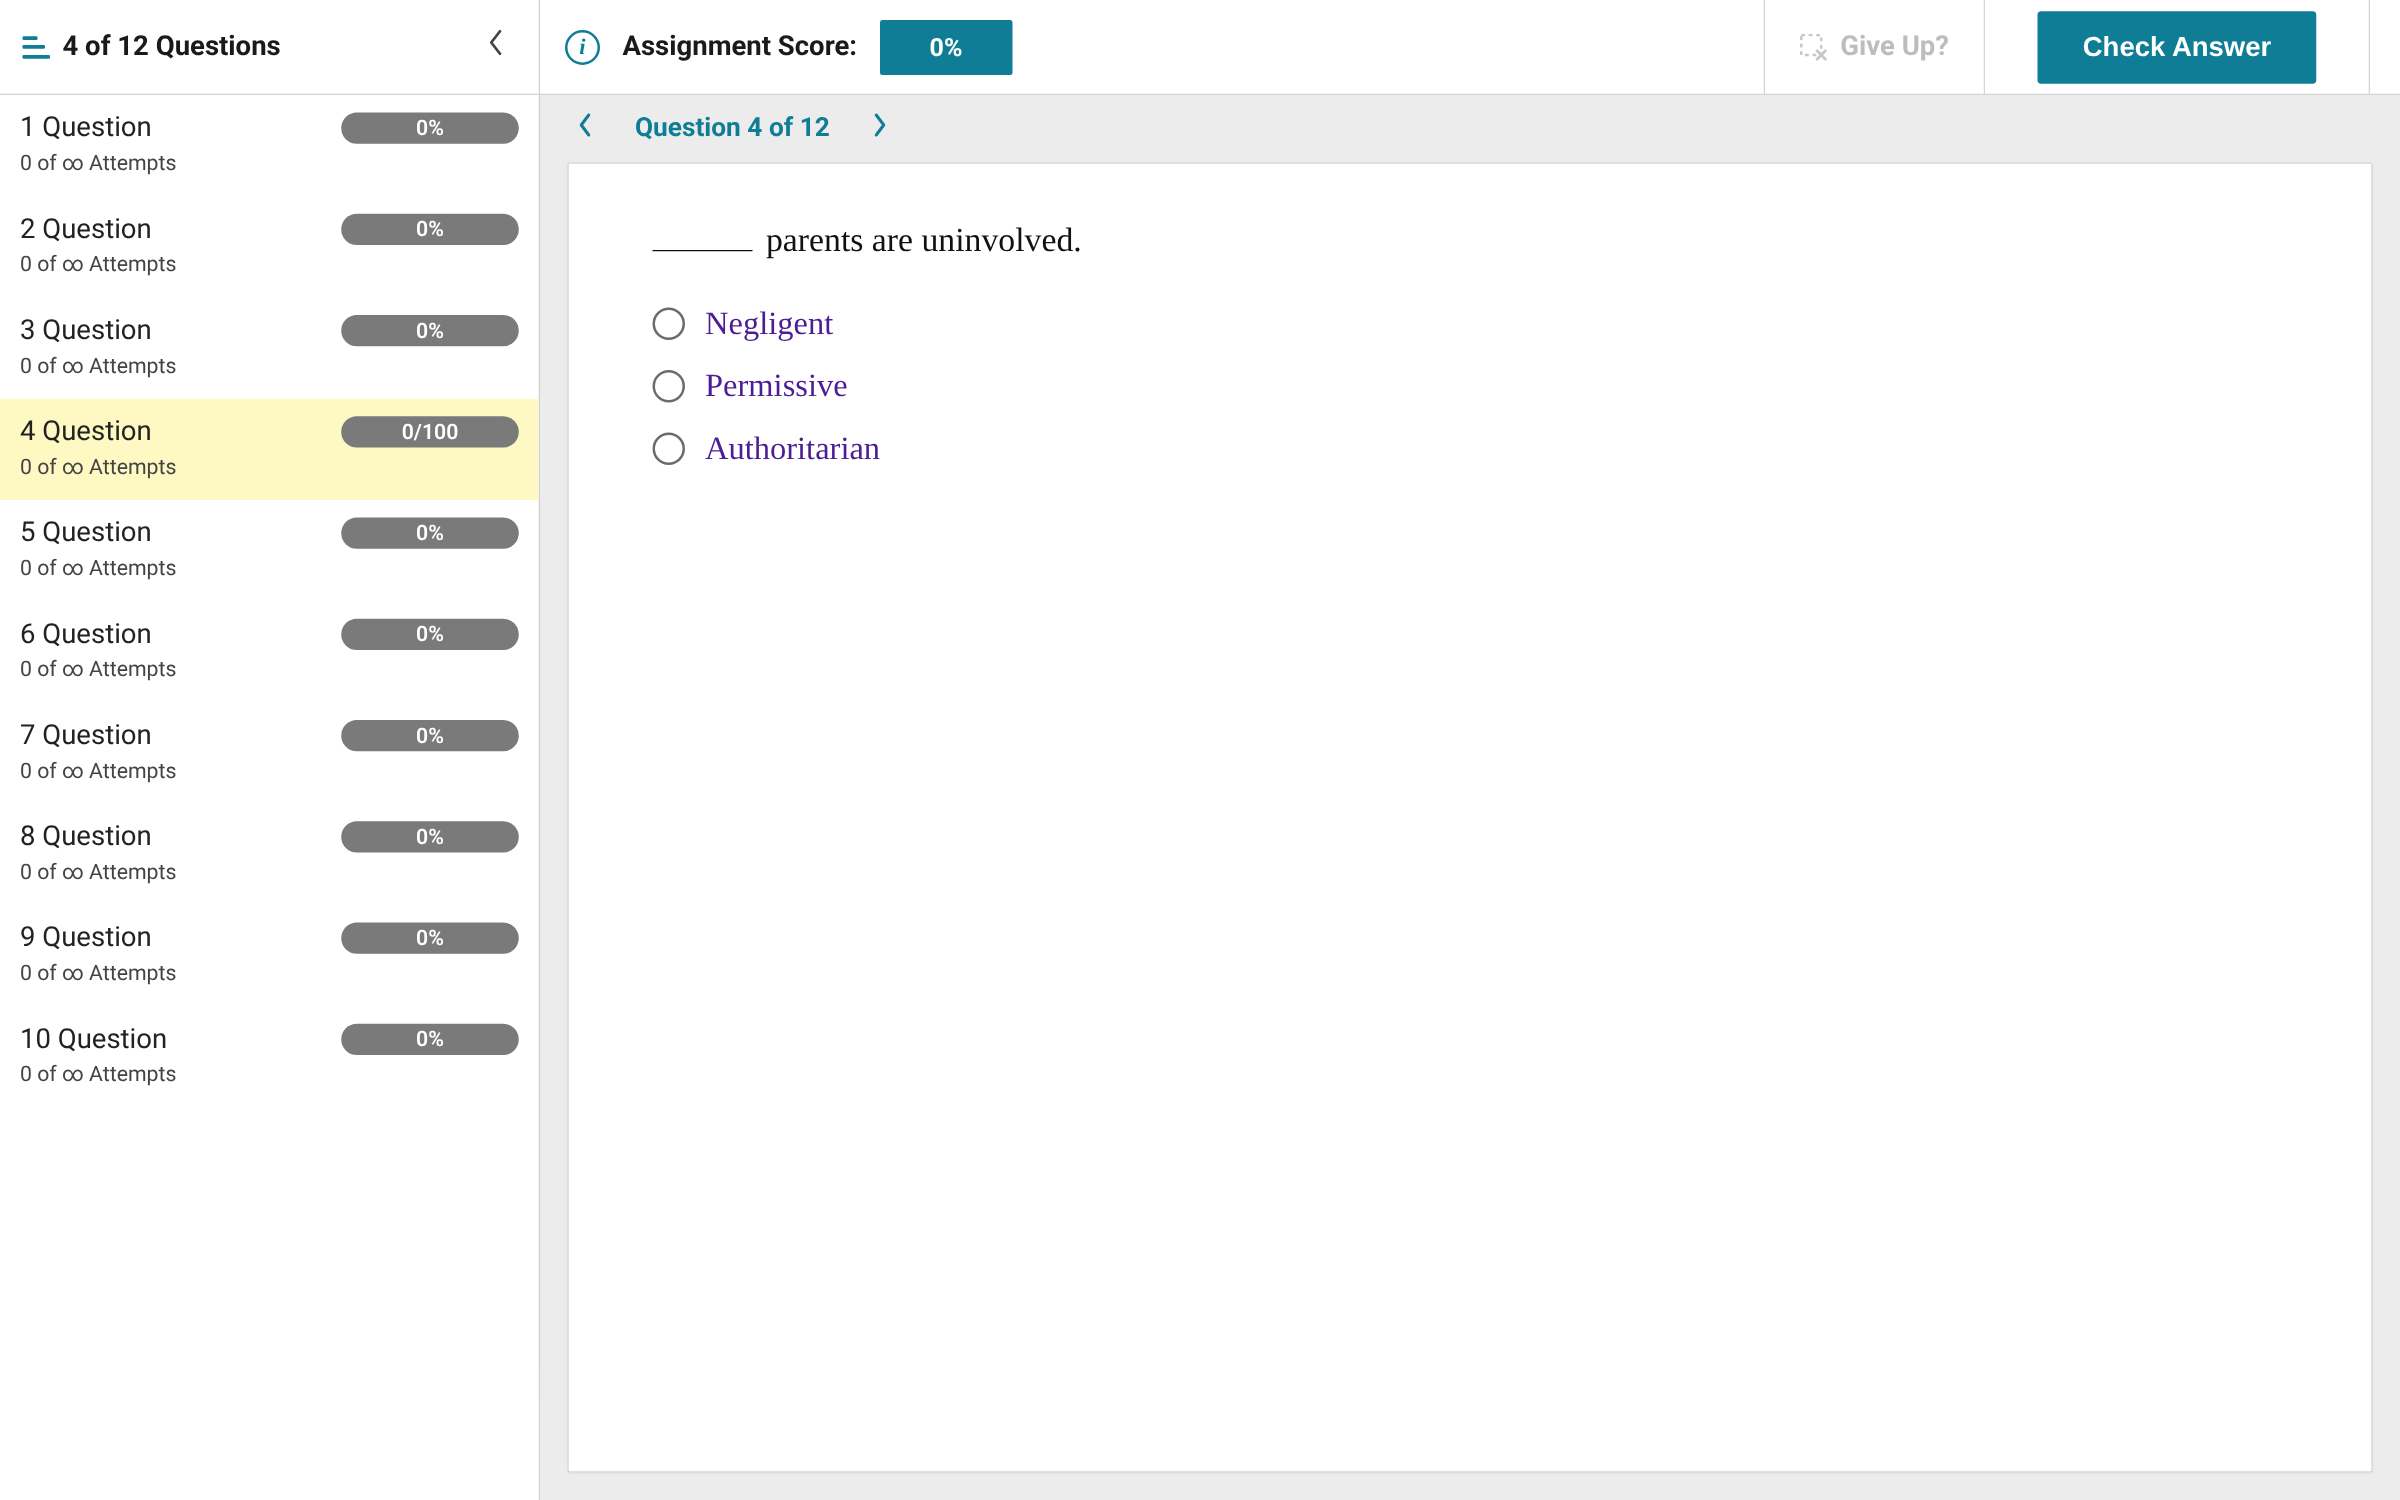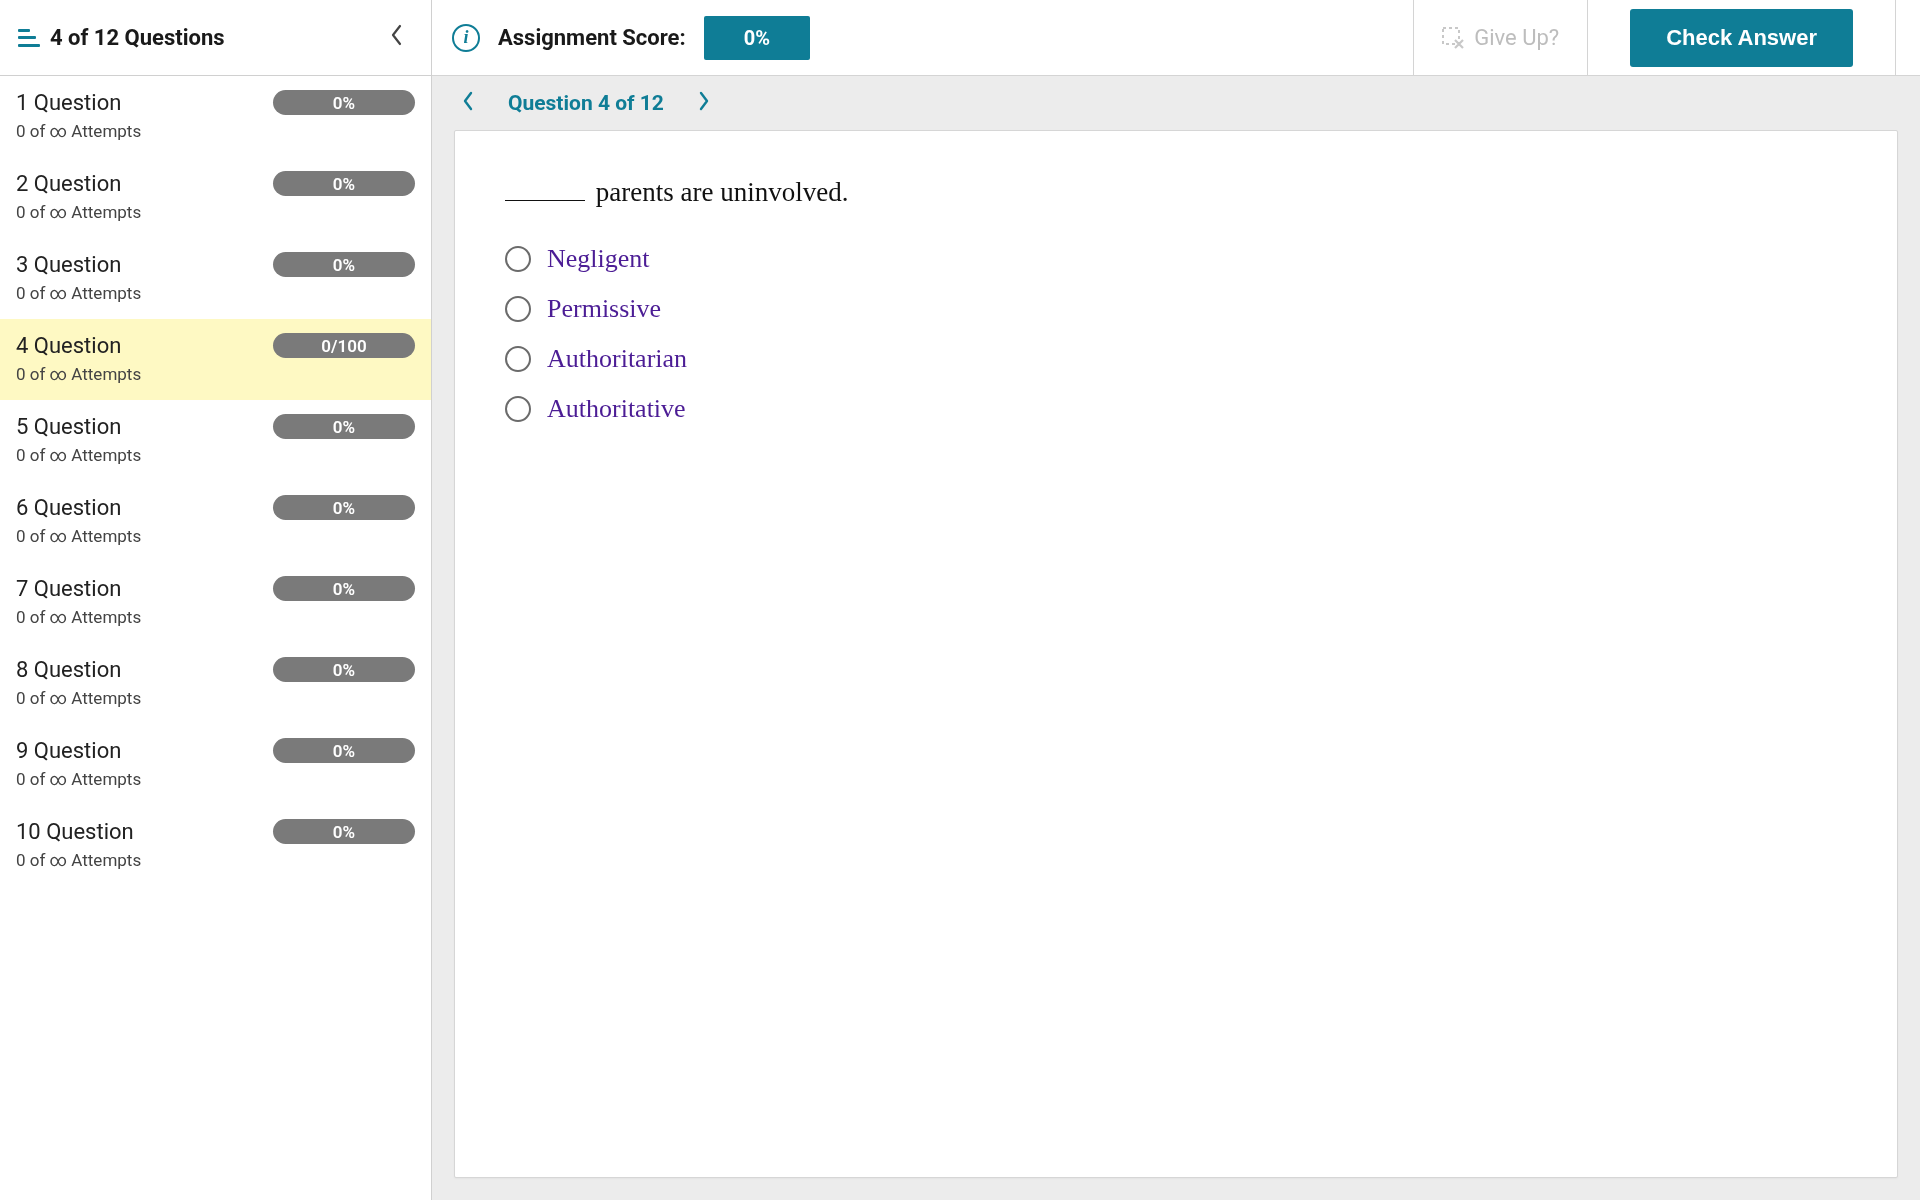--- a/index.html
+++ b/index.html
@@ -27,31 +27,31 @@
   .q-pill { flex: 0 0 142px; height: 25px; border-radius: 13px; background: #7a7a7a; color: #fff; font-size: 17px; font-weight: 600; display: flex; align-items: center; justify-content: center; }
   .q-sub { font-size: 17px; color: #444; margin-top: 6px; }
 
   
   .main { flex: 1; display: flex; flex-direction: column; background: #ececec; }
   .topbar { height: 76px; background: #fff; border-bottom: 1px solid #d4d4d4; display: flex; align-items: center; padding: 0 24px 0 20px; gap: 18px; }
   .info-icon { width: 28px; height: 28px; border: 2.5px solid #0f7d96; border-radius: 50%; color: #0f7d96; display:flex; align-items:center; justify-content:center; font-family: Georgia, serif; font-style: italic; font-weight:700; font-size:18px; }
   .score-label { font-size: 22px; font-weight: 700; color: #1a1a1a; }
   .score-badge { background: #0f7d96; color: #fff; font-size: 20px; font-weight: 700; padding: 10px 40px; border-radius: 2px; }
   .topbar-spacer { flex: 1; }
-  .giveup-box { height: 76px; display:flex; align-items:center; gap:10px; padding:0 28px; border-left:1px solid #d4d4d4; border-right:1px solid #d4d4d4; color:#bdbdbd; font-size:22px; font-weight:400; cursor:default; }
+  .giveup-box { height: 76px; display:flex; align-items:center; gap:10px; padding:0 28px; border-left:1px solid #d4d4d4; border-right:1px solid #d4d4d4; color:#bdbdbd; font-size:22px; font-weight:700; cursor:default; }
   .giveup-icon { width:22px; height:22px; position:relative; }
   .giveup-icon svg { display:block; }
   .check-btn { background:#0f7d96; color:#fff; border:none; font-size:22px; font-weight:700; padding:16px 36px; border-radius:3px; margin-left:24px; cursor:pointer; }
   .right-divider { width:1px; height:76px; background:#d4d4d4; margin-left:24px; }
 
   .breadcrumb { height: 54px; display:flex; align-items:center; gap: 26px; padding: 0 22px; }
   .bc-chevron { color:#0f7d96; font-size:22px; padding:4px 8px; cursor:pointer; }
   .bc-text { color:#0f7d96; font-size:21px; font-weight:700; }
 
-  .card { margin: 0 22px 22px 22px; background:#fff; border:1px solid #d6d6d6; border-radius:2px; flex:1; padding: 46px 50px; box-shadow:0 1px 2px rgba(0,0,0,0.04); }
+  .card { margin: 0 22px 22px 22px; background:#fff; border:1px solid #d6d6d6; border-radius:2px; flex:1; padding: 46px 67px; box-shadow:0 1px 2px rgba(0,0,0,0.04); }
   .prompt { font-family: Georgia, 'Times New Roman', serif; font-size:27px; color:#111; margin-bottom: 36px; }
   .prompt .blank { display:inline-block; border-bottom:1.5px solid #111; width:80px; margin-right:4px; vertical-align:baseline; }
   .options { display:flex; flex-direction:column; gap: 20px; }
   .option { display:flex; align-items:center; gap:16px; cursor:pointer; }
   .radio { width:26px; height:26px; border:2.5px solid #6b6b6b; border-radius:50%; flex:0 0 26px; }
   .option-label { font-family: Georgia, 'Times New Roman', serif; font-size:26px; color:#4c1d95; }
 </style>
 </head>
 <body>
 
@@ -188,19 +188,15 @@
     <span class="option-label">Negligent</span>
         </div>
         <div class="option">
     <span class="radio"></span>
     <span class="option-label">Permissive</span>
         </div>
         <div class="option">
     <span class="radio"></span>
     <span class="option-label">Authoritarian</span>
         </div>
-        <div class="option">
-    <span class="radio"></span>
-    <span class="option-label">Authoritative</span>
-        </div>
       </div>
   </div>
 </main>
 
 </body></html>

